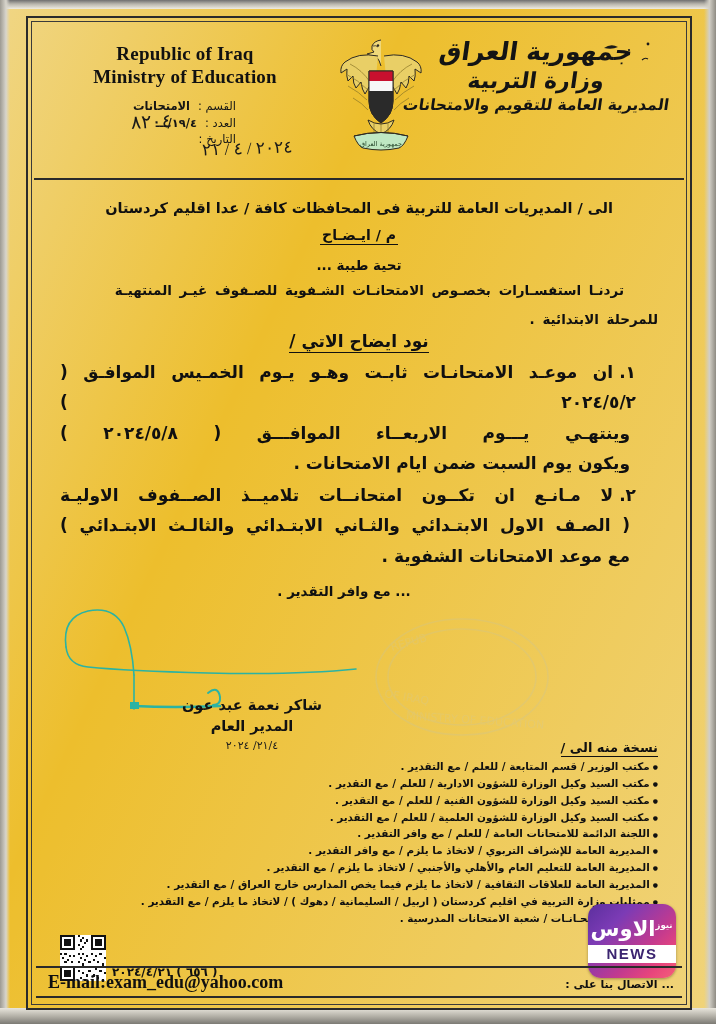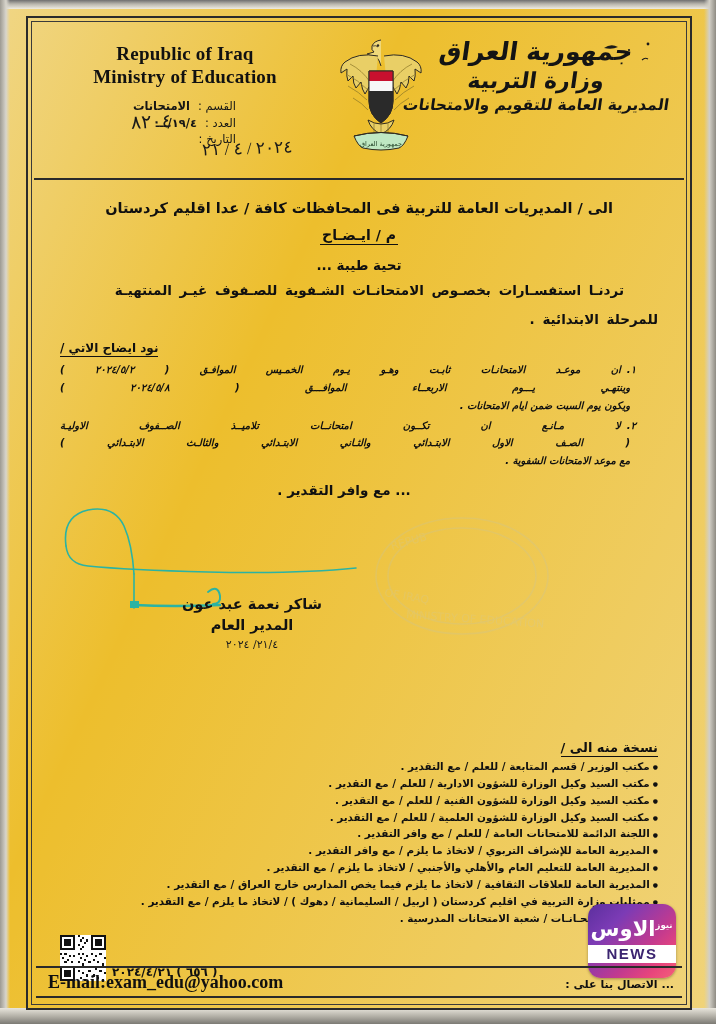--- a/index.html
+++ b/index.html
@@ -188,40 +188,38 @@
     font-size: 13.5px;
     font-weight: bold;
     line-height: 1.72;
     text-align: justify;
     text-align-last: right;
     word-spacing: 3px;
   }
   .para.indent { text-indent: 34px; }
   .para.right { text-align: right; }
   .clause-head {
-    margin-top: 10px;
-    font-size: 12px;
-    font-weight: bold;
-    text-align: left;
+    font-size: 17px;
+    font-weight: bold;
+    text-align: center;
   }
   .clause-head span {
     border-bottom: 1.5px solid #111;
     padding-bottom: 1px;
   }
   ol.items {
     margin: 6px 0 0 0;
     padding: 0 22px 0 0;
     list-style: none;
   }
   ol.items > li {
-    font-size: 10px;
+    font-size: 17px;
     font-weight: bold;
     line-height: 1.78;
     margin-bottom: 2px;
-    font-style: italic;
   }
   .li-num { margin-left: 6px; }
   .li-line {
     display: block;
     text-align: justify;
     text-align-last: justify;
     word-spacing: 2px;
   }
   .li-sub {
     display: block;

